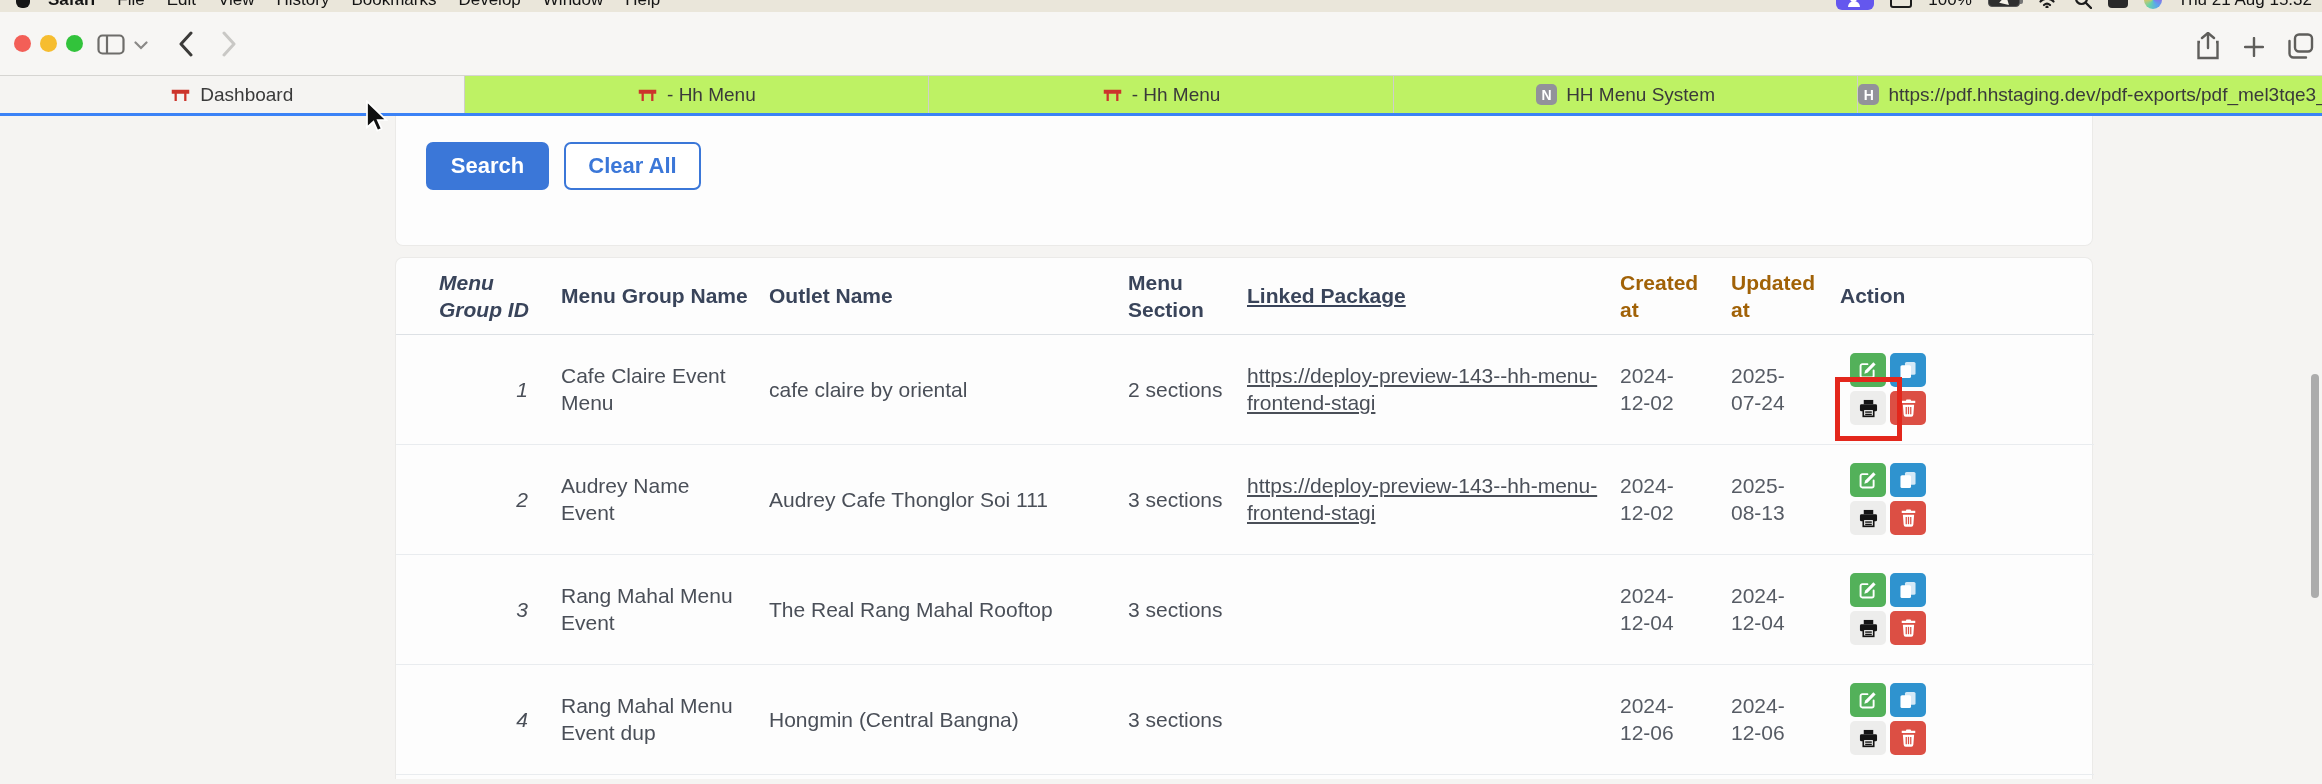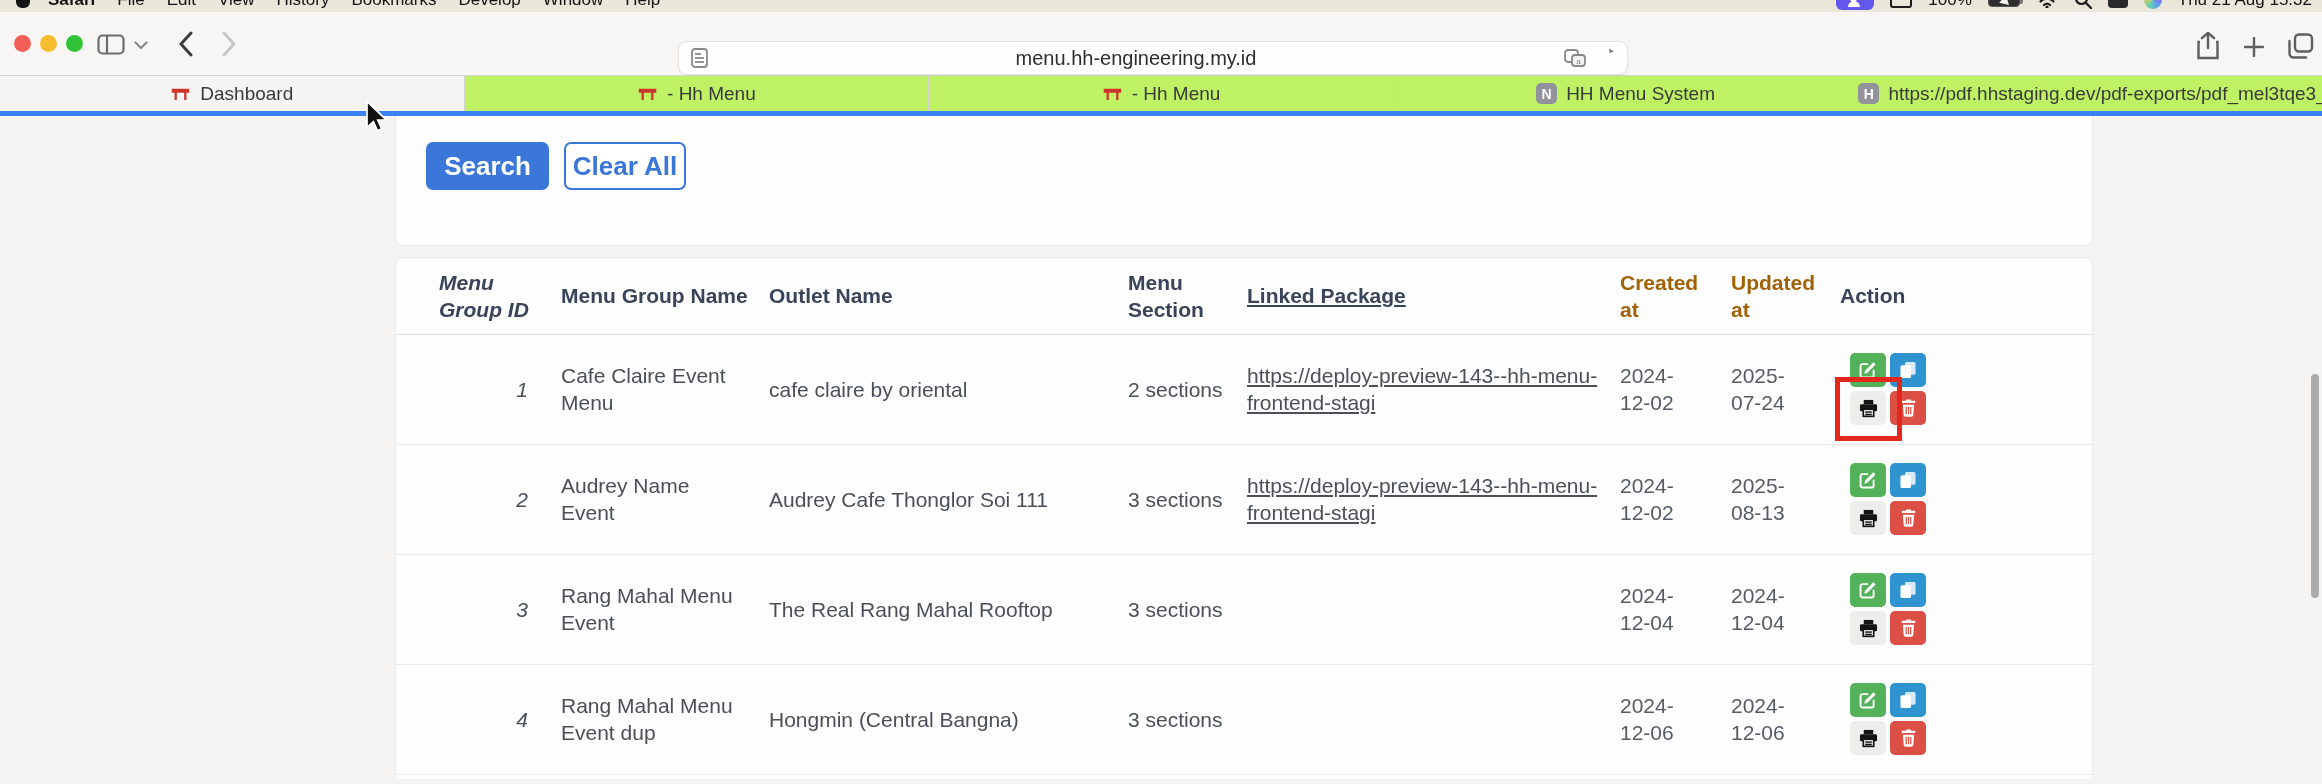--- a/index.html
+++ b/index.html
@@ -28,35 +28,35 @@
   .siri { width:18px; height:18px; border-radius:50%; background:conic-gradient(#e96a8d,#8e6ae9,#5aa7ec,#67d3a8,#f0c35a,#e96a8d); }
   
   .toolbar { position:absolute; left:0; top:12px; width:2322px; height:64px; background:#f7f6f4; border-bottom:1px solid #d6d5d2; }
   .lights { position:absolute; left:14px; top:23px; display:flex; gap:9px; }
   .light { width:17px; height:17px; border-radius:50%; }
   .light.r { background:#f35f57; } .light.y { background:#f6bd2f; } .light.g { background:#32c33b; }
   .tbicon { position:absolute; color:#6e6d6a; }
   .urlbar { position:absolute; left:678px; top:29px; width:950px; height:34px; background:#fefefe; border:1px solid #e5e4e1; border-radius:9px; display:flex; align-items:center; padding:0 12px; box-shadow:0 0.5px 2px rgba(0,0,0,.06); }
   .url-text { flex:1; text-align:center; font-size:20px; color:#2d2d2d; }
   
-  .tabbar { position:absolute; left:0; top:76px; width:2322px; height:40px; background:#e2e1df; display:flex; border-bottom:5px solid #3b82f6; }
+  .tabbar { position:absolute; left:0; top:76px; width:2322px; height:40px; background:#e2e1df; display:flex; border-bottom:3px solid #3b82f6; }
   .tab { flex:1 1 0; min-width:0; display:flex; align-items:center; justify-content:center; gap:9px; border-right:1px solid #cfcecb; background:#bef264; overflow:hidden; white-space:nowrap; }
   .tab:last-child { border-right:none; }
   .tab.active { background:#f5f4f2; }
   .tab-label { font-size:19px; color:#3a3a3a; overflow:hidden; }
   .fav-letter { width:21px; height:21px; border-radius:5px; background:#92929a; color:#fff; font-size:14px; font-weight:700; display:none; align-items:center; justify-content:center; flex:0 0 auto; }
   .fav-table { width:21px; height:21px; flex:0 0 auto; display:flex; }
   
   .page { position:absolute; left:0; top:116px; width:2322px; height:668px; background:#f5f4f2; }
   .card { position:absolute; left:395px; width:1698px; background:#fdfdfd; border:1px solid #ebeae8; }
   .card.search-card { top:0; height:130px; border-top:none; border-radius:0 0 8px 8px; }
   .card.table-card { top:141px; height:522px; border-radius:8px 8px 0 0; border-bottom:none; }
-  .btn { display:inline-flex; align-items:center; justify-content:center; font-weight:700; font-size:26px; border-radius:7px; cursor:pointer; }
+  .btn { display:inline-flex; align-items:center; justify-content:center; font-weight:700; font-size:22px; border-radius:7px; cursor:pointer; }
   .btn-search { position:absolute; left:30px; top:26px; width:123px; height:48px; background:#3b77d8; color:#fff; border:none; }
-  .btn-clear { position:absolute; left:168px; top:26px; width:122px; height:48px; background:#fff; color:#3b77d8; border:2px solid #3b77d8; }
+  .btn-clear { position:absolute; left:168px; top:26px; width:137px; height:48px; background:#fff; color:#3b77d8; border:2px solid #3b77d8; }
   table { border-collapse:collapse; table-layout:fixed; width:1698px; }
   col.c1{width:164px} col.c2{width:208px} col.c3{width:359px} col.c4{width:119px}
   col.c5{width:373px} col.c6{width:111px} col.c7{width:109px} col.c8{width:255px}
   thead th { height:76px; text-align:left; vertical-align:middle; font-size:21px; font-weight:700; color:#39445a; line-height:27px; border-bottom:1px solid #dde1e5; }
   tbody td { height:110px; vertical-align:middle; font-size:21px; color:#4a4f58; line-height:27px; border-bottom:1px solid #e9ecef; }
   th.c1,td.c1 { padding-left:43px; padding-right:20px;font-style:italic; }
   td.c1 { text-align:right; padding-right:32px; color:#4a4f58; }
   th.c2,td.c2 { padding-right:20px;margin-left:12px; }
   th.c3,td.c3 { padding-right:18px; }
   th.c4,td.c4 { padding-right:14px; }
@@ -129,39 +129,20 @@
   <svg class="tbicon" style="left:134px; top:29px;" width="14" height="9" viewBox="0 0 14 9">
       <path d="M1.5 1.5 L7 7 L12.5 1.5" stroke="#8a8987" stroke-width="2.2" fill="none" stroke-linecap="round"></path>
     </svg>
   <svg class="tbicon" style="left:178px; top:19px;" width="15" height="26" viewBox="0 0 15 26">
       <path d="M13 2 L3 13 L13 24" stroke="#3c3b39" stroke-width="3" fill="none" stroke-linecap="round" stroke-linejoin="round"></path>
     </svg>
   <svg class="tbicon" style="left:222px; top:19px;" width="15" height="26" viewBox="0 0 15 26">
       <path d="M2 2 L12 13 L2 24" stroke="#c9c8c5" stroke-width="3" fill="none" stroke-linecap="round" stroke-linejoin="round"></path>
     </svg>
 
-  <div class="urlbar">
-    <svg width="17" height="20" viewBox="0 0 17 20">
-        <rect x="1" y="1" width="15" height="18" rx="3" fill="none" stroke="#8a8987" stroke-width="1.8"></rect>
-        <line x1="4" y1="6" x2="10" y2="6" stroke="#8a8987" stroke-width="1.8"></line>
-        <line x1="4" y1="10" x2="13" y2="10" stroke="#8a8987" stroke-width="1.8"></line>
-        <line x1="4" y1="14" x2="13" y2="14" stroke="#8a8987" stroke-width="1.8"></line>
-      </svg>
-    <span class="url-text">menu.hh-engineering.my.id</span>
-    <svg width="22" height="18" viewBox="0 0 22 18" style="margin-right:10px;">
-        <rect x="1" y="1" width="13" height="12" rx="3" fill="none" stroke="#8a8987" stroke-width="1.8"></rect>
-        <rect x="8" y="6" width="13" height="11" rx="3" fill="#f4f3f1" stroke="#8a8987" stroke-width="1.8"></rect>
-        <text x="14.5" y="15" font-size="8" fill="#8a8987" text-anchor="middle">a</text>
-      </svg>
-    <svg width="19" height="20" viewBox="0 0 19 20">
-        <path d="M16 10 a7 7 0 1 1 -3-5.7" stroke="#77767
-3" stroke-width="2" fill="none" stroke-linecap="round"></path>
-        <path d="M13 0.5 L13.6 5 L17.8 3.4 Z" fill="#777673"></path>
-      </svg>
-  </div>
 
   <svg class="tbicon" style="left:2196px; top:20px;" width="24" height="28" viewBox="0 0 24 28">
       <path d="M12 1 L12 16" stroke="#5f5e5b" stroke-width="2.4" stroke-linecap="round"></path>
       <path d="M6 6 L12 1 L18 6" stroke="#5f5e5b" stroke-width="2.4" fill="none" stroke-linecap="round" stroke-linejoin="round"></path>
       <path d="M4 10 h-1.5 v16 h19 v-16 H20" stroke="#5f5e5b" stroke-width="2.4" fill="none"></path>
     </svg>
   <svg class="tbicon" style="left:2244px; top:25px;" width="20" height="20" viewBox="0 0 20 20">
       <path d="M10 1 V19 M1 10 H19" stroke="#5f5e5b" stroke-width="2.4" stroke-linecap="round"></path>
     </svg>
   <svg class="tbicon" style="left:2288px; top:21px;" width="26" height="26" viewBox="0 0 26 26">

